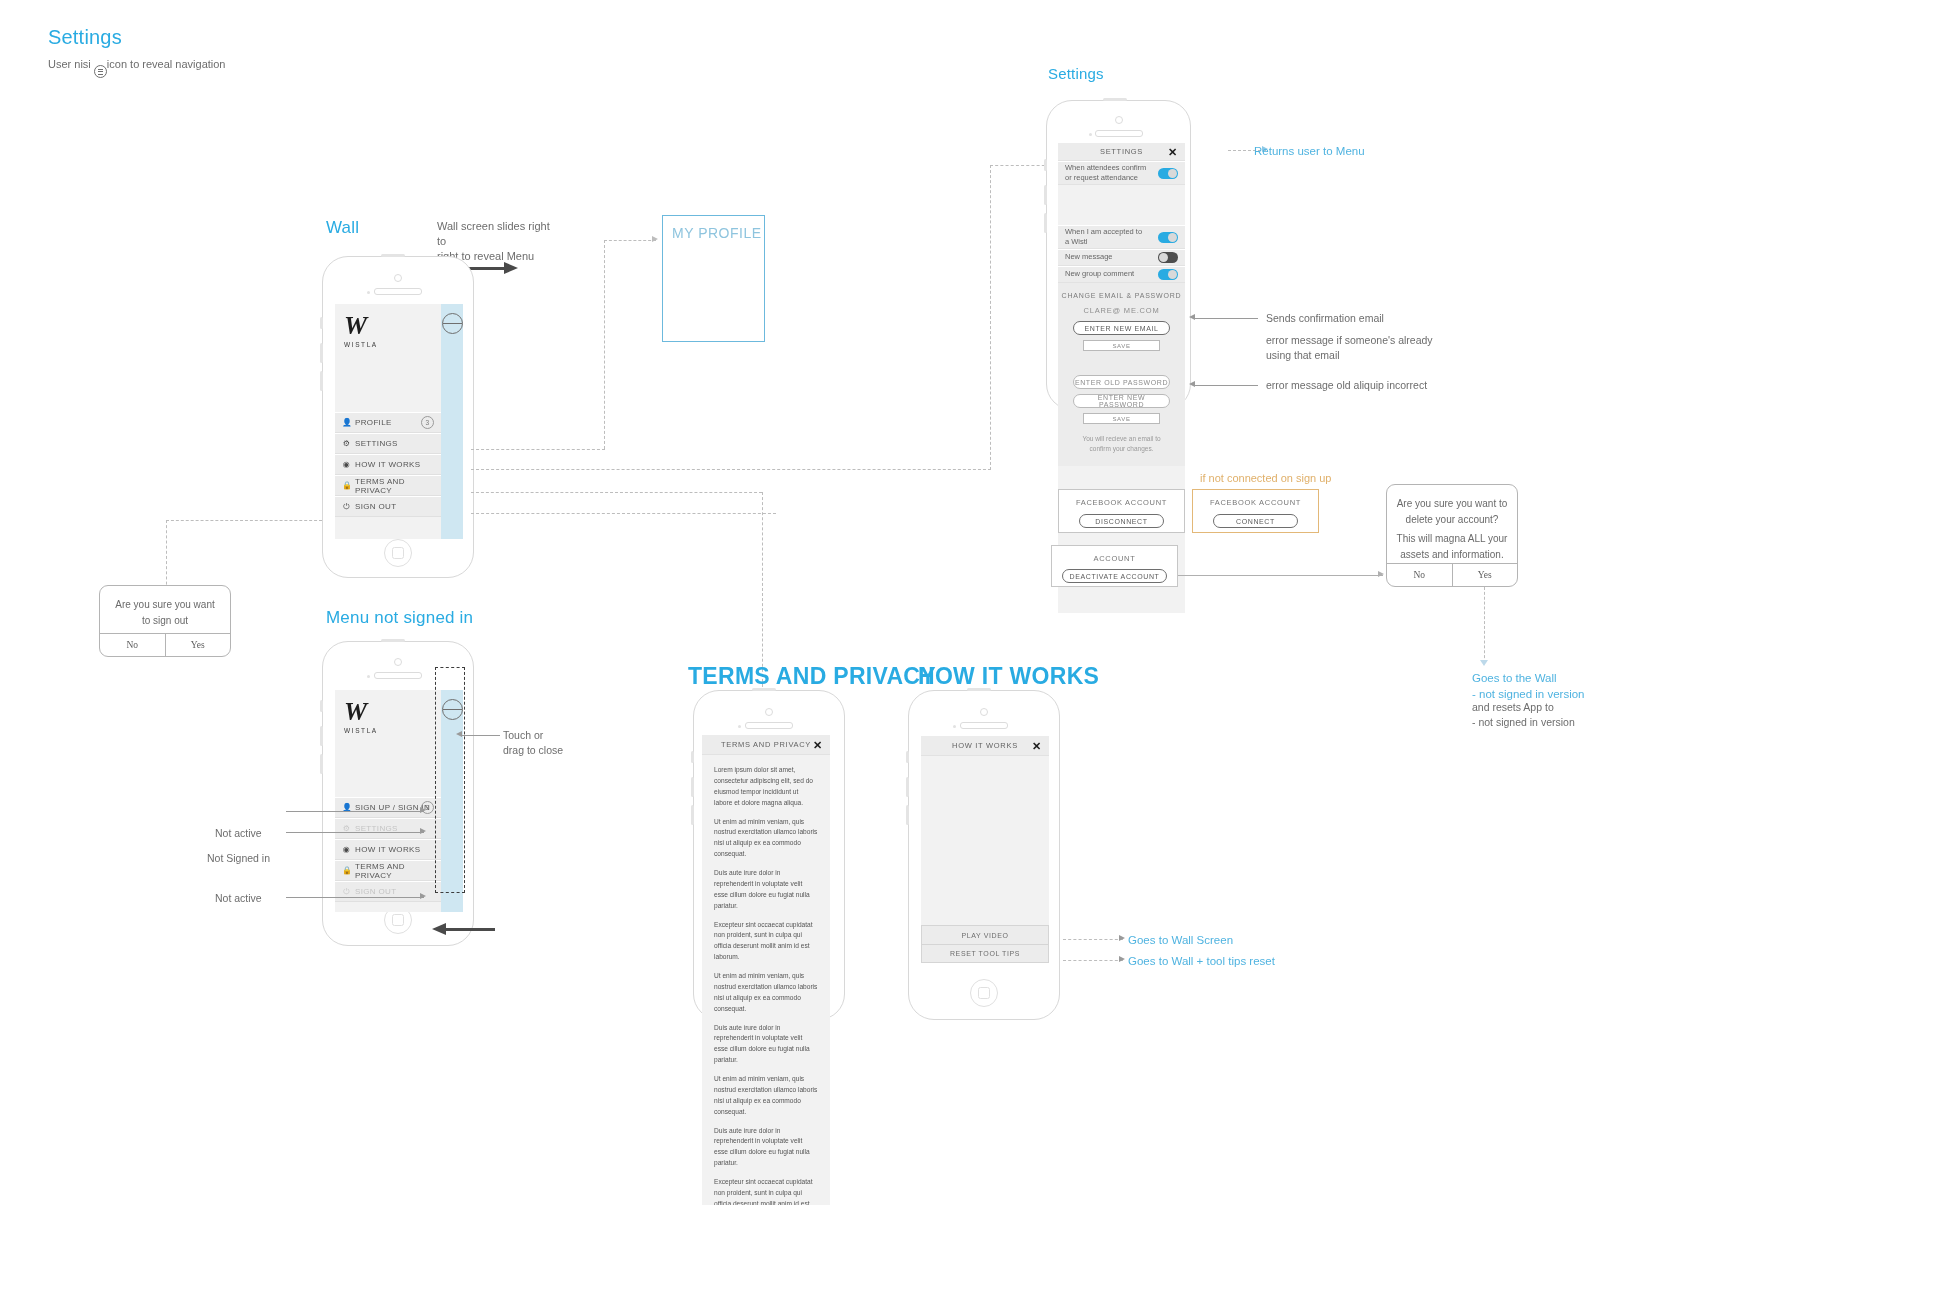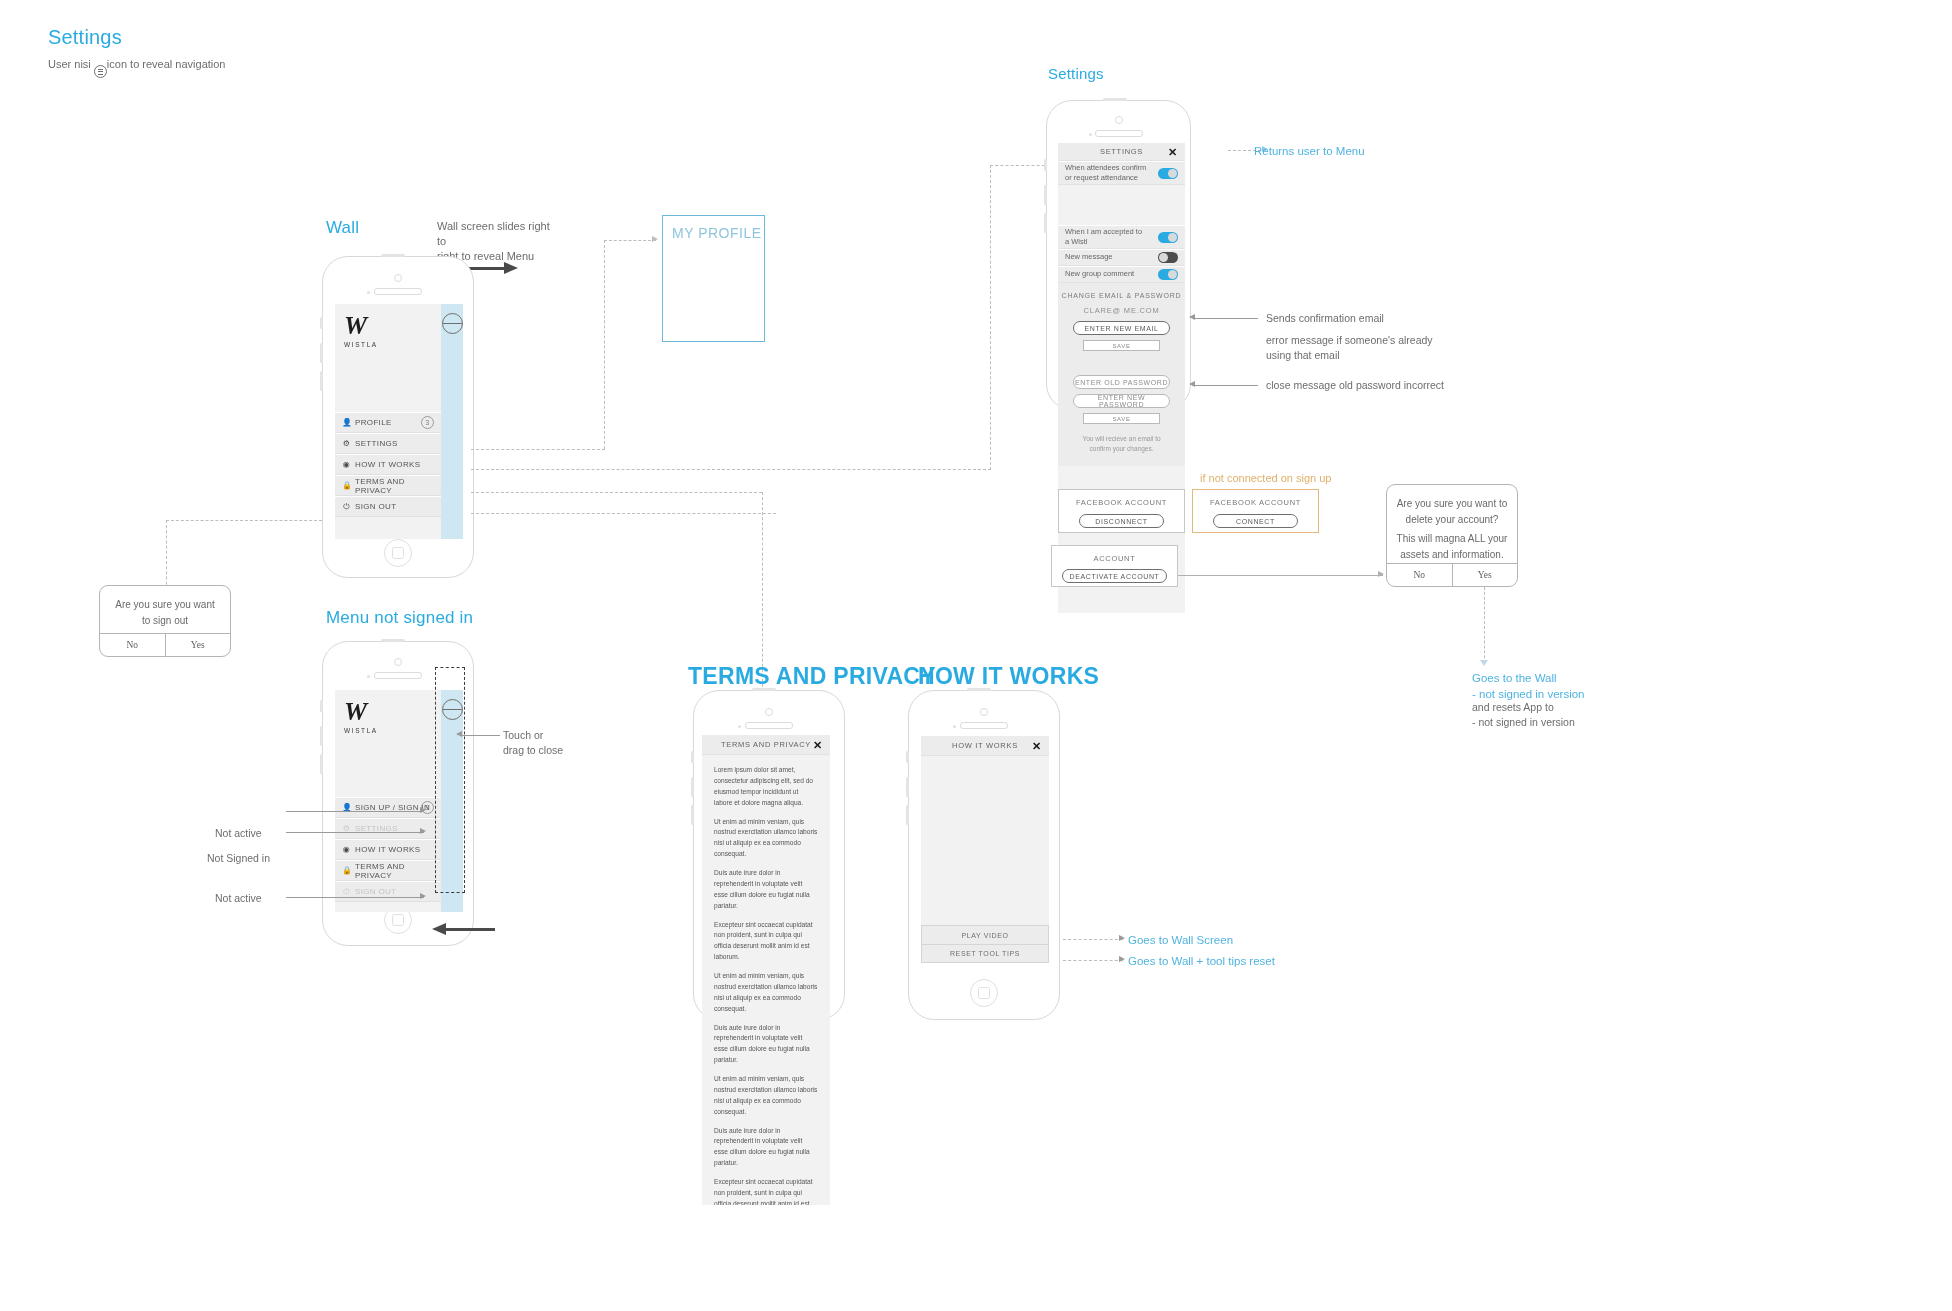--- a/index.html
+++ b/index.html
@@ -304,21 +304,21 @@
 <div class="abs note-blue" style="left:1254px;top:143px;">Returns user to Menu</div>
 
 <div class="sline" style="left:1193px;top:318px;width:65px;"></div>
 <div class="arrow-l" style="left:1189px;top:314px;"></div>
 <div class="abs note-gray" style="left:1266px;top:311px;">Sends confirmation email</div>
 <div class="abs note-gray" style="left:1266px;top:333px;width:170px;white-space:pre-line;">error message if someone's already
 using that email</div>
 
 <div class="sline" style="left:1193px;top:385px;width:65px;"></div>
 <div class="arrow-l" style="left:1189px;top:381px;"></div>
-<div class="abs note-gray" style="left:1266px;top:378px;width:200px;">close message old password incorrect</div>
+<div class="abs note-gray" style="left:1266px;top:378px;width:200px;">error message old aliquip incorrect</div>
 
 <div class="abs note-orange" style="left:1200px;top:472px;">if not connected on sign up</div>
 
 <div class="card" style="left:1058px;top:489px;width:127px;height:44px;">
   <div class="card-t">FACEBOOK ACCOUNT</div>
   <div class="pill" style="width:85px;margin-top:7px;">DISCONNECT</div>
 </div>
 <div class="card hl" style="left:1192px;top:489px;width:127px;height:44px;">
   <div class="card-t">FACEBOOK ACCOUNT</div>
   <div class="pill" style="width:85px;margin-top:7px;">CONNECT</div>

